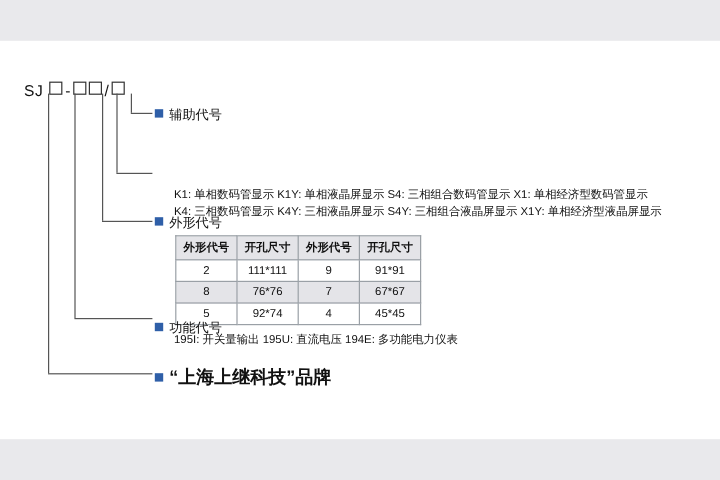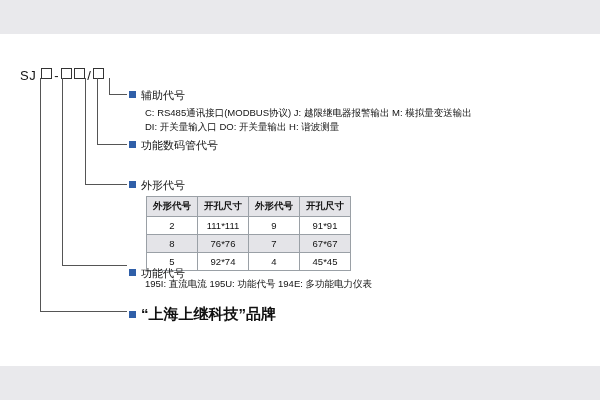--- a/index.html
+++ b/index.html
@@ -132,27 +132,24 @@
 
   <div class="vline" style="left:62px; top:78px; height:187px;"></div>
   <div class="hline" style="left:62px; top:265px; width:65px;"></div>
 
   <div class="vline" style="left:40px; top:78px; height:233px;"></div>
   <div class="hline" style="left:40px; top:311px; width:87px;"></div>
 
   <div class="sec-title" style="left:129px; top:88px;">
     <span class="mk"></span><span>辅助代号</span>
   </div>
-  <div class="lines" style="left:145px; top:106px;">
-    <span class="row">C:  RS485通讯接口(MODBUS协议)    J:  越限继电器报警输出        M:  模拟量变送输出</span>
-    <span class="row">DI:  开关量输入口                              DO: 开关量输出                       H:  谐波测量</span>
-  </div>
 
-  <div class="sec-title" style="left:129px; top:138px;">
-    <span class="mk"></span><span>功能数码管代号</span>
+  <div class="lines" style="left:145px; top:156px;">
+    <span class="row">K1:  单相数码管显示     K1Y:  单相液晶屏显示     S4:  三相组合数码管显示      X1:  单相经济型数码管显示</span>
+    <span class="row">K4:  三相数码管显示     K4Y:  三相液晶屏显示     S4Y:  三相组合液晶屏显示    X1Y:  单相经济型液晶屏显示</span>
   </div>
 
   <div class="sec-title" style="left:129px; top:178px;">
     <span class="mk"></span><span>外形代号</span>
   </div>
 
   <table class="dim" style="left:146px; top:196px;">
     <thead>
       <tr>
         <th>外形代号</th>
@@ -180,20 +177,20 @@
         <td>4</td>
         <td>45*45</td>
       </tr>
     </tbody>
   </table>
 
   <div class="sec-title" style="left:129px; top:266px;">
     <span class="mk"></span><span>功能代号</span>
   </div>
   <div class="lines" style="left:145px; top:277px;">
-    <span class="row">195I:  直流电流          195U:  功能代号           194E:  多功能电力仪表</span>
+    <span class="row">195I:  开关量输出          195U:  直流电压           194E:  多功能电力仪表</span>
   </div>
 
   <div class="brand" style="left:129px; top:305px;">
     <span class="mk"></span><span>“上海上继科技”品牌</span>
   </div>
 
 </div>
 
 </body></html>

